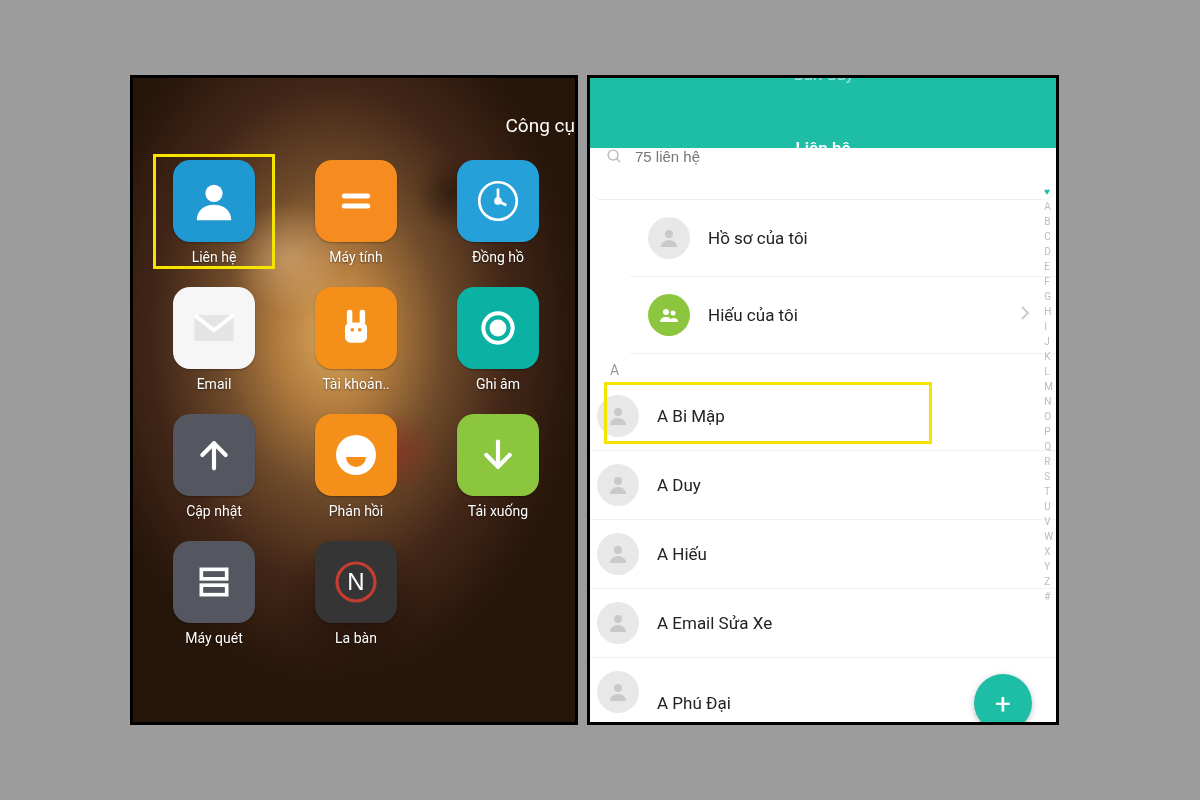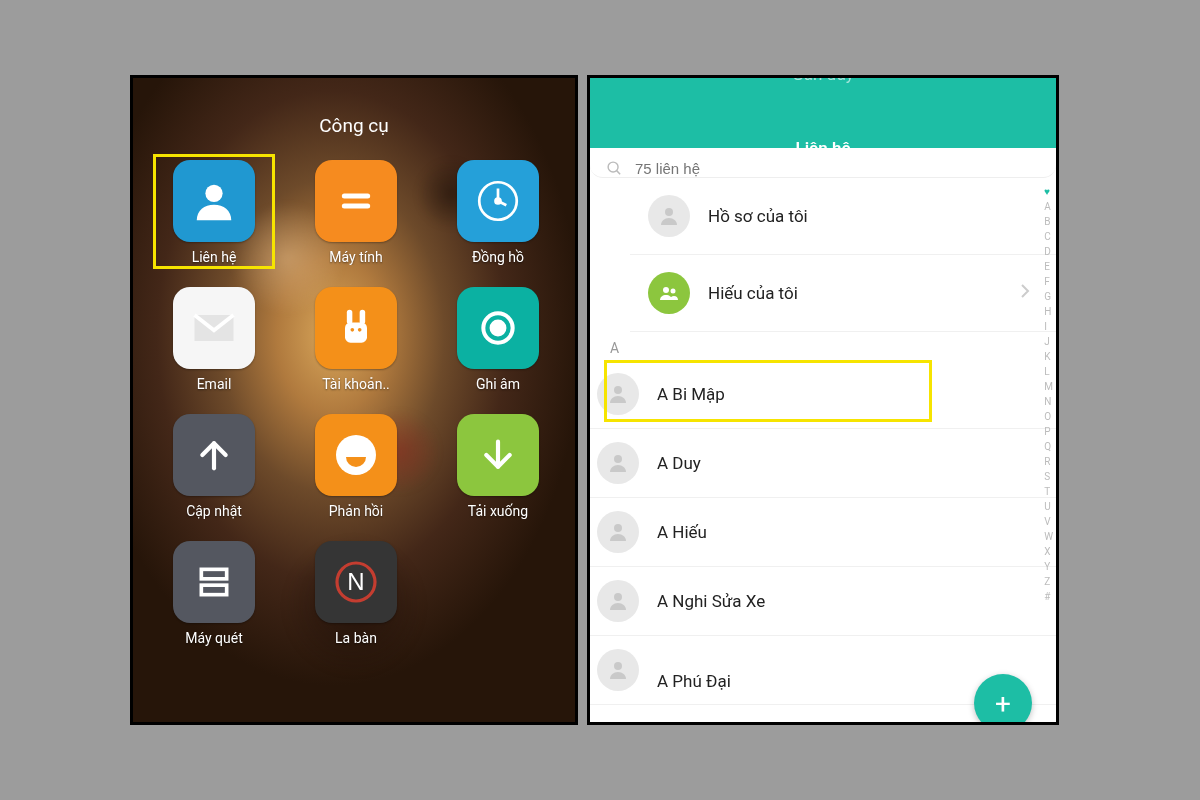--- a/index.html
+++ b/index.html
@@ -38,21 +38,21 @@
     background:
       radial-gradient(circle 80px at 35% 28%, rgba(240,200,150,.45), transparent 70%),
       radial-gradient(circle 60px at 60% 58%, rgba(140,40,30,.55), transparent 70%),
       radial-gradient(circle 50px at 72% 18%, rgba(20,10,5,.5), transparent 70%),
       radial-gradient(circle 100px at 50% 82%, rgba(30,15,8,.7), transparent 70%);
     filter: blur(3px);
   }
   .folder-title {
     position: absolute;
     top: 36px; left: 0; right: 0;
-    text-align: center;
+    text-align: right;
     color: #fff;
     font-size: 19px;
     font-weight: 400;
     z-index: 2;
   }
   .grid {
     position: absolute;
     top: 82px; left: 26px; right: 26px;
     display: grid;
     grid-template-columns: repeat(3, 1fr);
@@ -112,23 +112,23 @@
   .tab {
     color: rgba(255,255,255,.6);
     font-size: 17px;
     padding-bottom: 4px;
   }
   .tab.active {
     color: #fff;
     font-weight: 600;
   }
   .searchbar {
-    height: 30px;
+    height: 52px;
     background: #fff;
-    display: flex; align-items: flex-end;
+    display: flex; align-items: flex-start;
     padding: 0 16px;
     gap: 12px;
     border-bottom: 1px solid #eee;
     border-radius: 13px;
   }
   .searchbar input {
     border: none; outline: none;
     font-size: 15px;
     color: #aaa;
     flex: 1;
@@ -377,21 +377,21 @@
             </div>
             <div class="contact-name">A Hiếu</div>
           </div>
           <div class="row" style="position: relative;">
             <div class="avatar">
               <svg width="24" height="24" viewBox="0 0 24 24" fill="#c9c9c9">
                 <circle cx="12" cy="8" r="4"></circle>
                 <path d="M4 21c0-4 3.6-7 8-7s8 3 8 7z"></path>
               </svg>
             </div>
-            <div class="contact-name">A Nghi Sửa Xe</div>
+            <div class="contact-name">A Email Sửa Xe</div>
           </div>
           <div class="row" style="position: relative; align-items: flex-end;">
             <div class="avatar">
               <svg width="24" height="24" viewBox="0 0 24 24" fill="#c9c9c9">
                 <circle cx="12" cy="8" r="4"></circle>
                 <path d="M4 21c0-4 3.6-7 8-7s8 3 8 7z"></path>
               </svg>
             </div>
             <div class="contact-name">A Phú Đại</div>
           </div>

